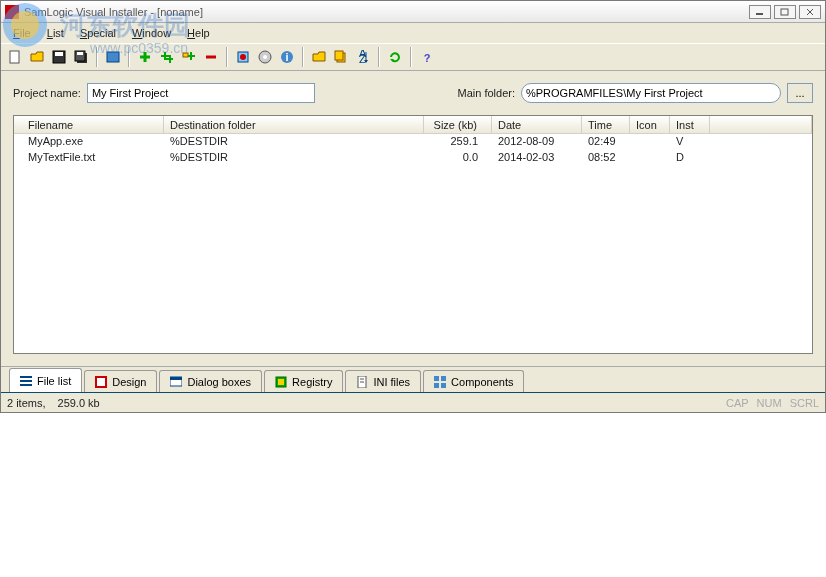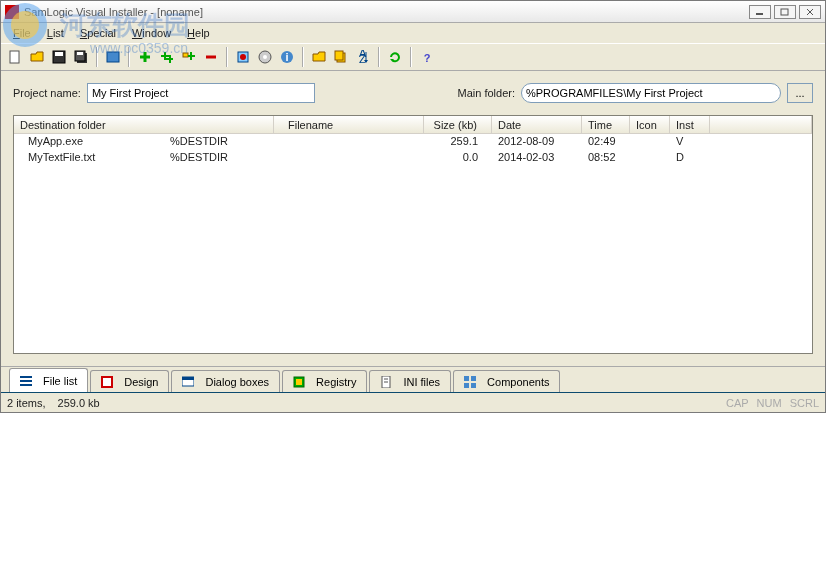--- a/index.html
+++ b/index.html
@@ -30,21 +30,21 @@
 .row { display: flex; height: 16px; }
 .cell { padding: 1px 6px; color: #222; overflow: hidden; white-space: nowrap; }
 .c-fn { width: 150px; padding-left: 14px; }
 .c-dest { width: 260px; }
 .c-size { width: 68px; text-align: right; padding-right: 14px; }
 .c-date { width: 90px; }
 .c-time { width: 48px; }
 .c-icon { width: 40px; }
 .c-inst { width: 40px; }
 .tabbar { height: 26px; display: flex; align-items: flex-end; padding: 0 8px; background: #ece9d8; border-top: 1px solid #aaa; }
-.tab { height: 22px; border: 1px solid #999; border-bottom: none; background: #ece9d8; padding: 1px 10px; display: flex; align-items: center; gap: 11px; margin-right: 2px; border-radius: 3px 3px 0 0; }
+.tab { height: 22px; border: 1px solid #999; border-bottom: none; background: #ece9d8; padding: 1px 10px; display: flex; align-items: center; gap: 5px; margin-right: 2px; border-radius: 3px 3px 0 0; }
 .tab.active { background: #fff; height: 24px; }
 .tabicon { width: 12px; height: 12px; }
 .statusbar { height: 20px; border-top: 1px solid #0c4a6e; background: #ece9d8; display: flex; align-items: center; padding: 0 6px; gap: 12px; color: #222; }
 .statusright { margin-left: auto; display: flex; gap: 8px; color: #aaa; }
 .watermark { position: absolute; top: 8px; left: 60px; font-size: 26px; font-weight: bold; color: rgba(60,120,200,0.35); pointer-events: none; font-family: "SimHei", sans-serif; }
 .watermark2 { position: absolute; top: 40px; left: 90px; font-size: 14px; color: rgba(60,120,200,0.4); pointer-events: none; }
 .wmicon { position: absolute; top: 0; left: 0; width: 50px; height: 50px; pointer-events: none; }
 svg { display: block; }
 </style>
 </head>
@@ -198,22 +198,22 @@
       <span class="fieldlabel">Project name:</span>
       <input class="textin projname" value="My First Project" style="">
       <div style="flex:1"></div>
       <span class="fieldlabel">Main folder:</span>
       <input class="textin mainfolder" value="%PROGRAMFILES\My First Project" style="">
       <button class="browsebtn">...</button>
     </div>
 
     <div class="listpanel">
       <div class="listhdr">
+        <div class="hcell c-fn">Filename</div>
         <div class="hcell c-dest">Destination folder</div>
-        <div class="hcell c-fn">Filename</div>
         <div class="hcell c-size" style="justify-content:flex-end">Size (kb)</div>
         <div class="hcell c-date">Date</div>
         <div class="hcell c-time">Time</div>
         <div class="hcell c-icon">Icon</div>
         <div class="hcell c-inst">Inst</div>
         <div class="hcell" style="flex:1"></div>
       </div>
       <div class="listbody" id="listbody">
           <div class="row">
             <div class="cell c-fn">MyApp.exe</div>

